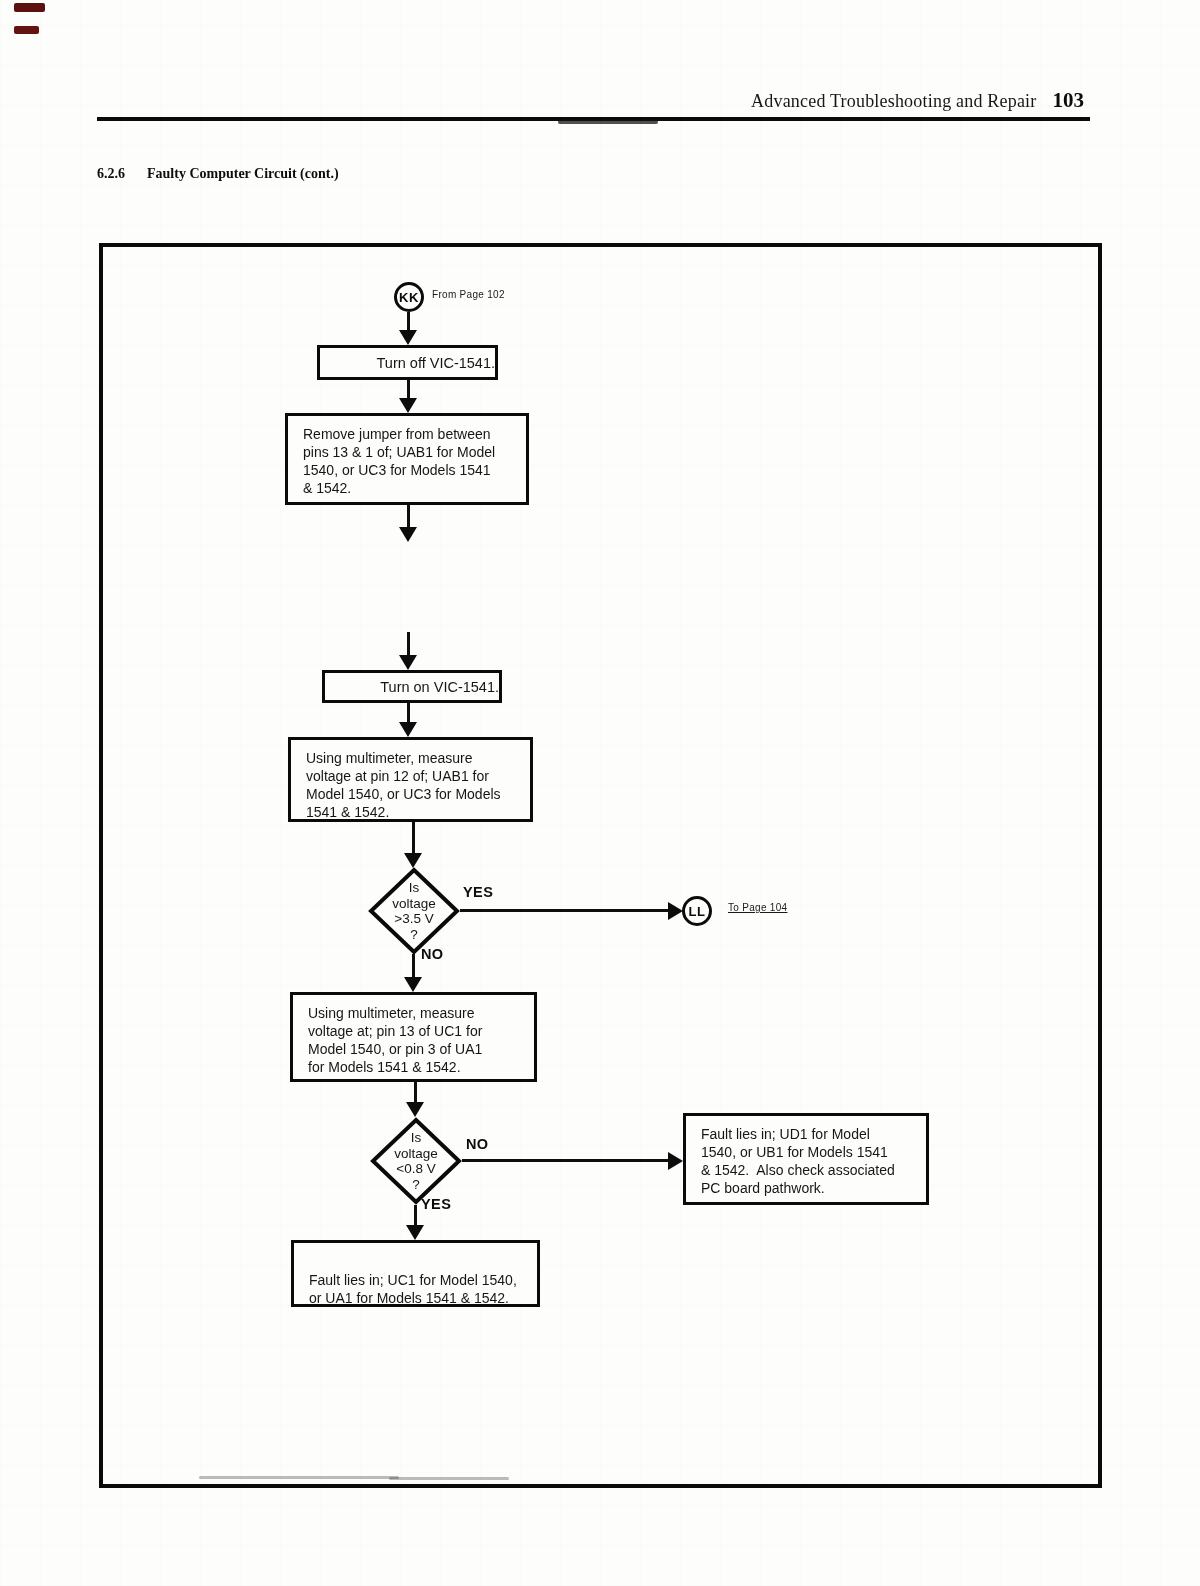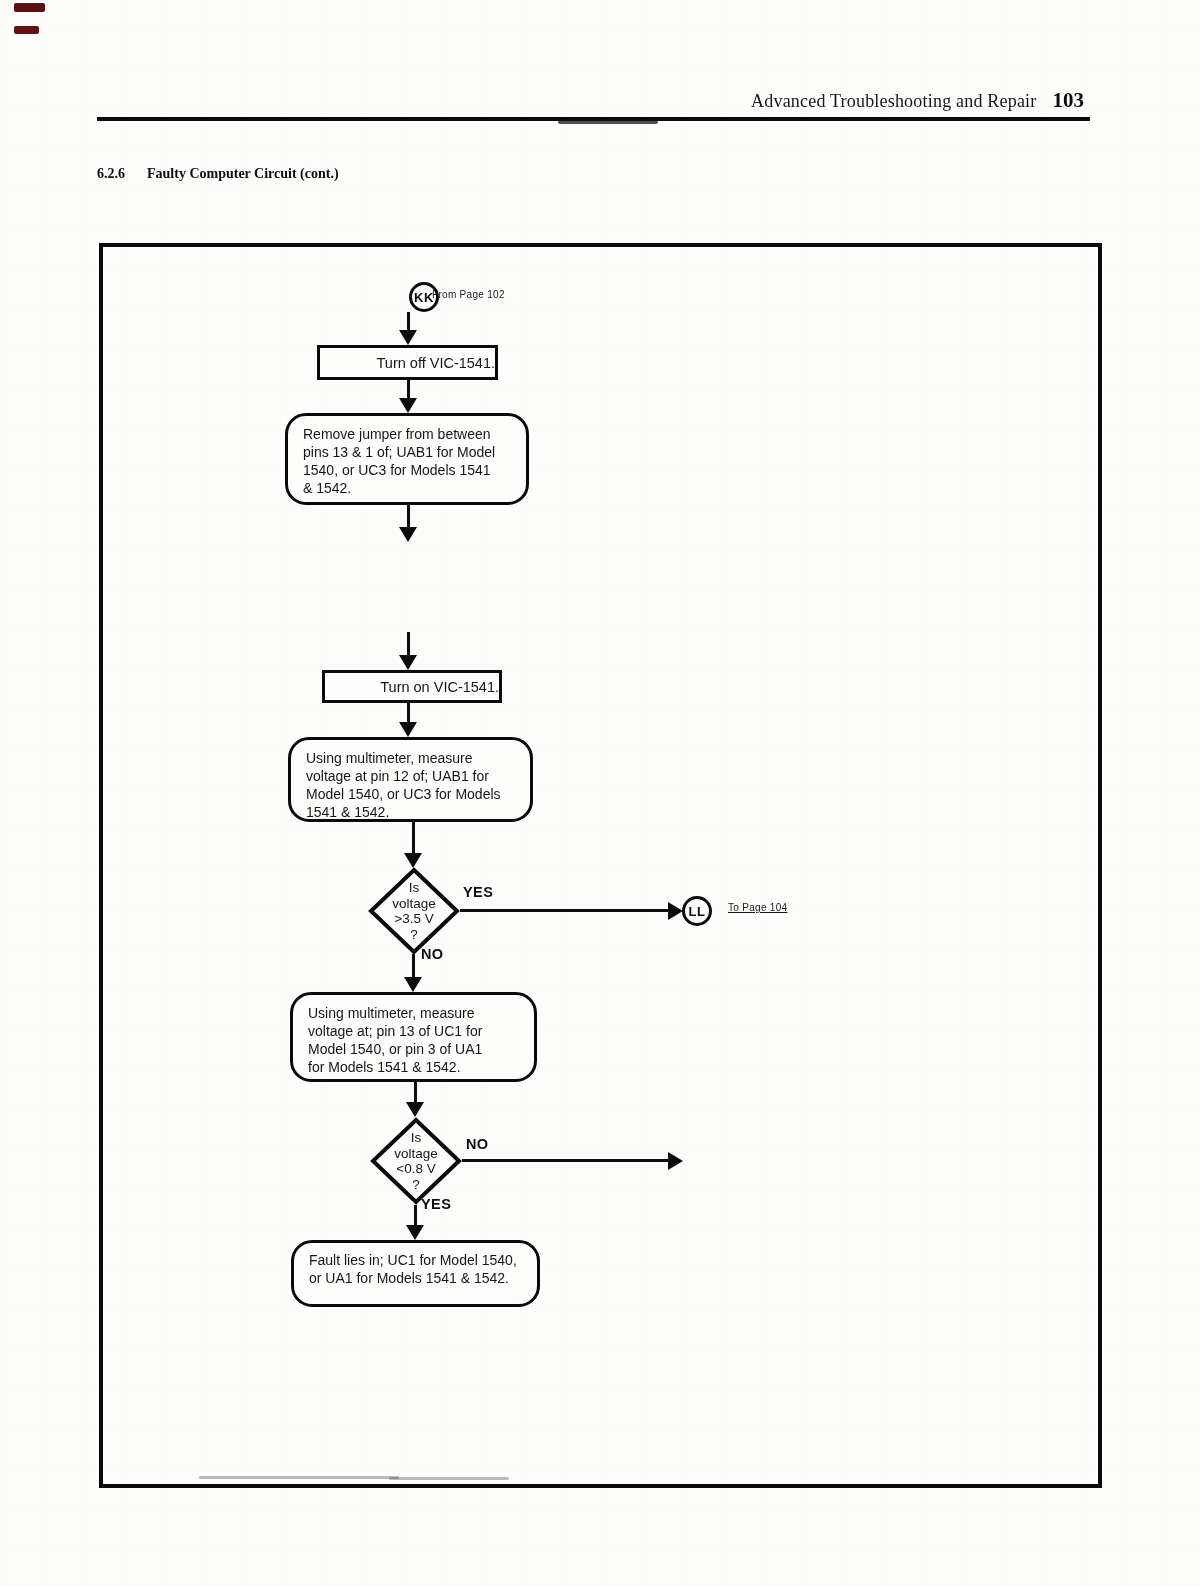--- a/index.html
+++ b/index.html
@@ -26,21 +26,21 @@
   .smudge{height:3px;background:rgba(60,60,60,.35);border-radius:2px;}
   
   .sec{left:97px;top:166px;font-family:"Liberation Serif", serif;font-weight:bold;font-size:14px;color:#0d0d0d;}
   .sec .num{margin-right:22px;}
   
   .frame{left:99px;top:243px;width:1003px;height:1245px;border:4px solid #0a0a0a;box-sizing:border-box;}
   .layer{left:99px;top:243px;width:1003px;height:1245px;}
   
   .pbox{border:3px solid #0a0a0a;background:#fdfdfc;box-sizing:border-box;
         font-size:14px;line-height:18px;color:#161616;}
-  .pbox.pad{padding:9px 10px 6px 15px;border-radius:21px;}
+  .pbox.pad{padding:9px 10px 6px 15px;}
   .pbox.center{display:flex;align-items:center;justify-content:flex-end;font-size:14.5px;}
   .pre{white-space:pre-wrap;}
   .vline{width:3px;background:#0e0e0e;}
   .hline{height:3px;background:#0e0e0e;}
   .ah-down{width:0;height:0;border-left:9px solid transparent;border-right:9px solid transparent;border-top:15px solid #0c0c0c;}
   .ah-right{width:0;height:0;border-top:9px solid transparent;border-bottom:9px solid transparent;border-left:15px solid #0c0c0c;}
   .circ{width:30px;height:30px;border:3px solid #0b0b0b;border-radius:50%;box-sizing:border-box;
         display:flex;align-items:center;justify-content:center;font-weight:bold;font-size:13px;letter-spacing:.5px;background:#fdfdfc;color:#0c0c0c;}
   .cap{font-size:10px;letter-spacing:.3px;color:#1a1a1a;}
   .dlabel{font-weight:bold;font-size:14.5px;letter-spacing:.4px;color:#0d0d0d;}
@@ -63,21 +63,21 @@
 <div class="abs hdr-blotch"></div>
 
 <div class="abs sec">
   <span class="num">6.2.6</span><span>Faulty Computer Circuit (cont.)</span>
 </div>
 
 <div class="abs frame"></div>
 
 <div class="abs layer">
 
-  <div class="abs circ" style="left:310px;top:39px;">
+  <div class="abs circ" style="left:295px;top:39px;">
     <span>KK</span>
   </div>
   <div class="abs cap" style="left:333px;top:46px;">From Page 102</div>
 
   <div class="abs vline" style="left:308px;top:69px;height:19px;"></div>
   <div class="abs ah-down" style="left:300px;top:87px;"></div>
 
   <div class="abs pbox center" style="left:218px;top:102px;width:181px;height:35px;">
     <span>Turn off VIC-1541.</span>
   </div>
@@ -154,26 +154,32 @@
     </svg>
     <div class="dtext pre">Is
 voltage
 &lt;0.8 V
 ?</div>
   </div>
   <div class="abs dlabel" style="left:367px;top:893px;">NO</div>
   <div class="abs hline" style="left:363px;top:916px;width:206px;"></div>
   <div class="abs ah-right" style="left:569px;top:909px;"></div>
 
+  <div class="abs pbox pad" style="left:584px;top:870px;width:246px;height:92px;">
+    <span class="pre">Fault lies in; UD1 for Model
+1540, or UB1 for Models 1541
+&amp; 1542.  Also check associated
+PC board pathwork.</span>
+  </div>
 
   <div class="abs dlabel" style="left:322px;top:953px;">YES</div>
   <div class="abs vline" style="left:315px;top:962px;height:21px;"></div>
   <div class="abs ah-down" style="left:307px;top:982px;"></div>
 
-  <div class="abs pbox pad" style="left:192px;top:997px;width:249px;height:67px;padding-top:8px;">
+  <div class="abs pbox pad" style="left:192px;top:997px;width:249px;height:67px;padding-top:28px;">
     <span class="pre">Fault lies in; UC1 for Model 1540,
 or UA1 for Models 1541 &amp; 1542.</span>
   </div>
 
   <div class="abs smudge" style="left:100px;top:1233px;width:200px;"></div>
   <div class="abs smudge" style="left:290px;top:1234px;width:120px;"></div>
 
 </div>
 
 </body></html>

